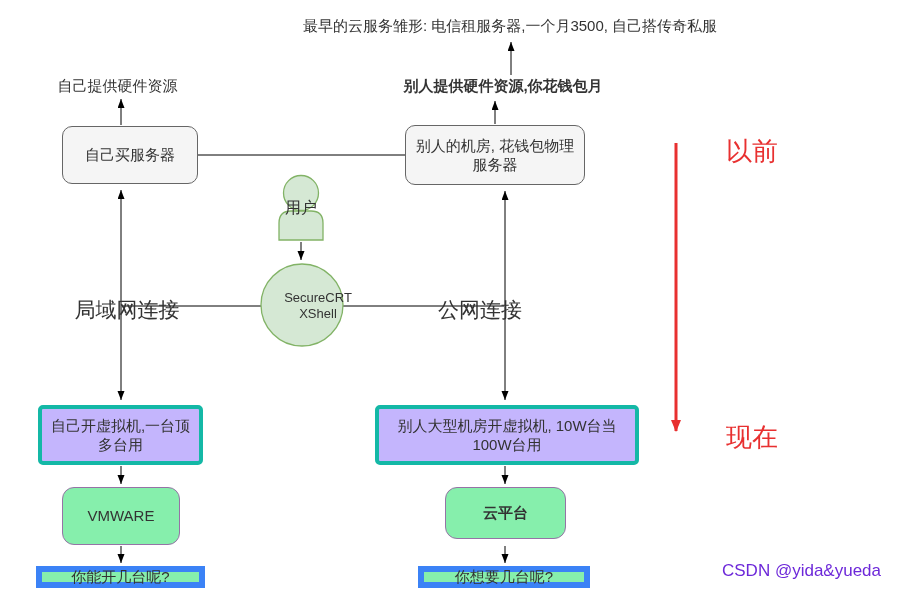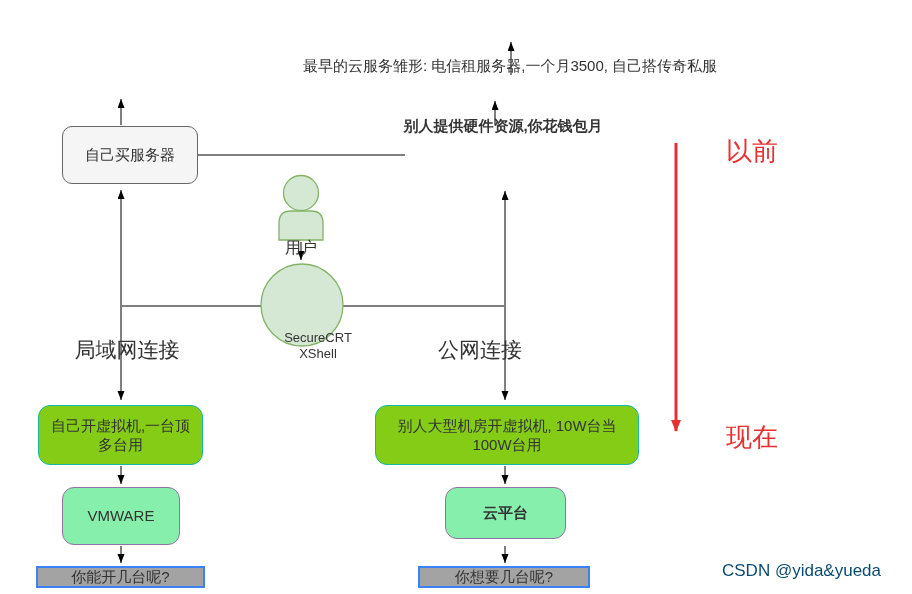--- a/index.html
+++ b/index.html
@@ -16,52 +16,51 @@
     left: 0; top: 0;
     width: 912px; height: 594px;
   }
   .txt {
     position: absolute;
     text-align: center;
     font-size: 15px;
     line-height: 1.25;
     color: #333;
     white-space: nowrap;
-    margin-top: 40px;
   }
   .box {
     position: absolute;
     display: flex;
     align-items: center;
     justify-content: center;
     text-align: center;
     font-size: 15px;
     line-height: 1.3;
     box-sizing: border-box;
     padding: 2px 8px;
   }
   .box.rounded { border-radius: 10px; }
   .box.gray   { background: #f5f5f5; border: 1px solid #666666; }
-  .box.blue   { background: #84cc16; border: 1px solid #14b8a6; border-radius: 12px; }
+  .box.blue   { background: #c4b5fd; border: 4px solid #14b8a6; border-radius: 5px; }
   .box.purple { background: #86efac; border: 1px solid #9673a6; border-radius: 12px; }
-  .bar.pink   { background: #a3a3a3; border: 2px solid #3b82f6; font-size: 15px;
+  .bar.pink   { background: #86efac; border: 6px solid #3b82f6; font-size: 15px;
                 display: flex; align-items: center; justify-content: center;
                 position: absolute; box-sizing: border-box; }
   .net-label { font-size: 21px; }
   .red-label {
     position: absolute;
     color: #e83030;
     font-size: 26px;
     white-space: nowrap;
   }
   .user-label { font-size: 16px; }
   .tool-label { font-size: 13px; white-space: normal; line-height: 1.25; }
   .watermark {
     position: absolute;
-    color: #0c4a6e;
+    color: #6d28d9;
     font-size: 17px;
     white-space: nowrap;
   }
 </style>
 </head>
 <body>
 
 <div class="canvas">
 
   <svg class="overlay" viewBox="0 0 912 594" xmlns="http://www.w3.org/2000/svg">
@@ -104,23 +103,25 @@
     <g>
       <ellipse cx="301" cy="193" rx="17.5" ry="17.5" fill="#d5e8d4" stroke="#82b366" stroke-width="1.3"></ellipse>
       <path d="M279,240 L279,223 Q279,211 291,211 L311,211 Q323,211 323,223 L323,240 Z" fill="#d5e8d4" stroke="#82b366" stroke-width="1.3"></path>
     </g>
 
     <circle cx="302" cy="305" r="41" fill="#d5e8d4" stroke="#82b366" stroke-width="1.3"></circle>
   </svg>
 
   <div class="txt" style="left:150px; top:17px; width:720px;">最早的云服务雏形: 电信租服务器,一个月3500, 自己搭传奇私服</div>
 
+  <div class="txt" style="left:50px; top:77px; width:135px;">自己提供硬件资源</div>
   <div class="txt" style="left:398px; top:77px; width:210px;font-weight:bold;">别人提供硬件资源,你花钱包月</div>
 
   <div class="box gray rounded" style="left:62px; top:126px; width:136px; height:58px;">自己买服务器</div>
+  <div class="box gray rounded" style="left:405px; top:125px; width:180px; height:60px; white-space:normal;">别人的机房, 花钱包物理服务器</div>
 
   <div class="txt user-label" style="left:276px; top:198px; width:50px;">用户</div>
 
   <div class="txt tool-label" style="left:268px; top:290px; width:100px;">SecureCRT XShell</div>
 
   <div class="txt net-label" style="left:65px; top:297px; width:124px;">局域网连接</div>
   <div class="txt net-label" style="left:420px; top:297px; width:120px;">公网连接</div>
 
   <div class="box blue" style="left:38px; top:405px; width:165px; height:60px; white-space:normal;">自己开虚拟机,一台顶多台用</div>
   <div class="box blue" style="left:375px; top:405px; width:264px; height:60px; white-space:normal;">别人大型机房开虚拟机, 10W台当100W台用</div>

